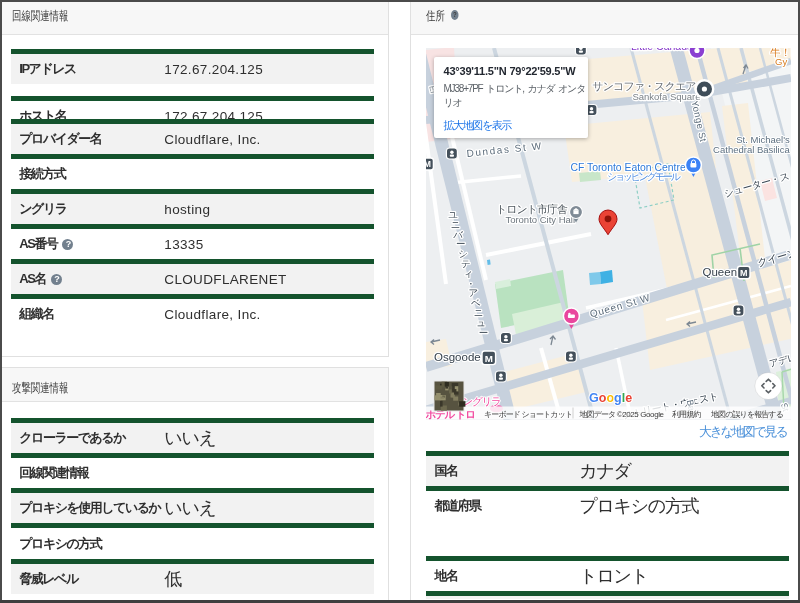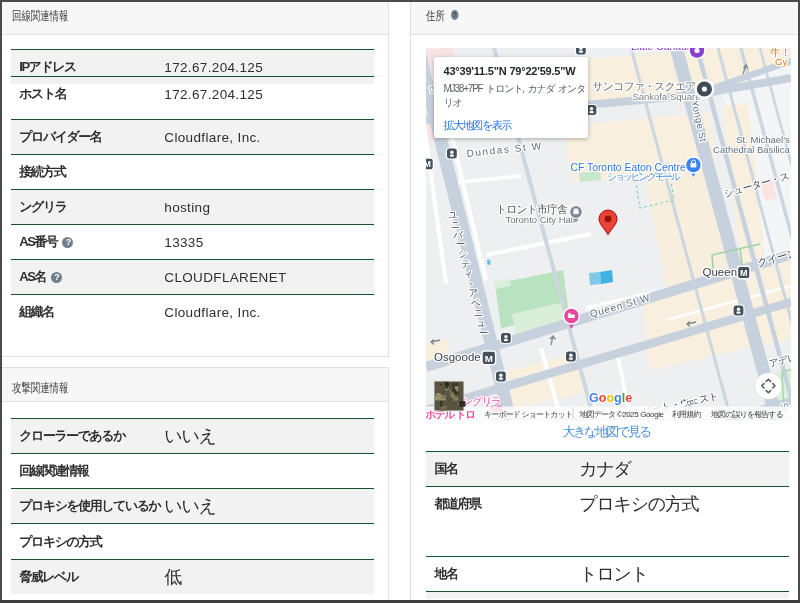--- a/index.html
+++ b/index.html
@@ -1,41 +1,41 @@
 <!DOCTYPE html>
 <html><head><meta charset="utf-8"><style>
 *{margin:0;padding:0;box-sizing:border-box}
 html,body{width:800px;height:603px;overflow:hidden;background:#fff;
  font-family:"Liberation Sans",sans-serif}
 #page{position:relative;width:800px;height:603px;overflow:hidden;background:#fff}
 .card{position:absolute;background:#fff;border:1px solid #e0e0e0}
 .chead{position:absolute;background:#f7f7f7;border-bottom:1px solid #e2e2e2}
 .chead span{position:absolute;top:11.5px;font-size:12.5px;color:#3a3a3a;transform:scaleX(0.75);transform-origin:0 50%;white-space:nowrap}
-.trow{position:absolute;border-top:1px solid #14532d}
+.trow{position:absolute;border-top:5px solid #14532d}
 .striped{background:#f2f2f2}
 .lbl,.val{position:absolute;top:50%;transform:translateY(-50%);font-size:13px;color:#2f2f2f;white-space:nowrap}
 .val{font-size:13.5px;letter-spacing:0.35px}
 .val.jv{font-size:18px;letter-spacing:-1.3px}
 .lbl{font-weight:bold;letter-spacing:-1.5px}
 .jv{letter-spacing:-1.3px}
 .q{display:inline-block;width:11px;height:11px;border-radius:50%;background:#72808e;color:#fff;
  font-size:9px;font-weight:bold;text-align:center;line-height:11px;margin-left:5px;vertical-align:1px}
 .frame{position:absolute;background:#4b4b4b}
 </style></head><body>
 <div id="page">
 
 <div class="card" style="left:-5px;top:-5px;width:394px;height:362px"></div>
 <div class="chead" style="left:-4px;top:-4px;width:392px;height:39px">
       <span style="left:15.8px">回線関連情報</span>
     </div>
 <div class="trow striped" style="left:11.3px;top:49.0px;width:363px;height:35.0px">
       <span class="lbl" style="left:8px">IPアドレス</span>
       <span class="val" style="left:153px">172.67.204.125</span>
     </div>
-<div class="trow" style="left:11.3px;top:76px;width:363px;height:35.0px">
+<div class="trow" style="left:11.3px;top:96px;width:363px;height:35.0px">
       <span class="lbl" style="left:8px">ホスト名</span>
       <span class="val" style="left:153px">172.67.204.125</span>
     </div>
 <div class="trow striped" style="left:11.3px;top:119.0px;width:363px;height:35.0px">
       <span class="lbl" style="left:8px">プロバイダー名</span>
       <span class="val" style="left:153px">Cloudflare, Inc.</span>
     </div>
 <div class="trow" style="left:11.3px;top:154.0px;width:363px;height:35.0px">
       <span class="lbl" style="left:8px">接続方式</span>
       <span class="val" style="left:153px"></span>
@@ -78,21 +78,21 @@
     </div>
 <div class="trow striped" style="left:11.3px;top:558.7px;width:363px;height:35.3px">
       <span class="lbl" style="left:8px">脅威レベル</span>
       <span class="val jv" style="left:153px">低</span>
     </div>
 <div class="card" style="left:410px;top:-5px;width:395px;height:700px"></div>
 <div class="chead" style="left:411px;top:-4px;width:392px;height:39px">
       <span style="left:14.7px">住所</span>
       <span class="q" style="position:absolute;left:39.5px;top:13.5px;width:10px;height:10px;line-height:10px;font-size:8px;margin:0">?</span>
     </div>
-<div style="position:absolute;left:426px;top:423px;width:360.5px;text-align:center;font-size:13px;letter-spacing:-2.2px;color:#4a90d9">大きな地図で見る</div>
+<div style="position:absolute;left:426px;top:423px;width:360.5px;text-align:right;font-size:13px;letter-spacing:-2.2px;color:#4a90d9">大きな地図で見る</div>
 <div class="trow striped" style="left:426px;top:450.5px;width:362.5px;height:35.2px">
       <span class="lbl" style="left:8.4px">国名</span>
       <span class="val jv" style="left:153.3px">カナダ</span>
     </div>
 <div class="trow" style="left:426px;top:485.7px;width:362.5px;height:35.2px">
       <span class="lbl" style="left:8.4px">都道府県</span>
       <span class="val jv" style="left:153.3px">プロキシの方式</span>
     </div>
 <div class="trow" style="left:426px;top:556.1px;width:362.5px;height:35.2px">
       <span class="lbl" style="left:8.4px">地名</span>

